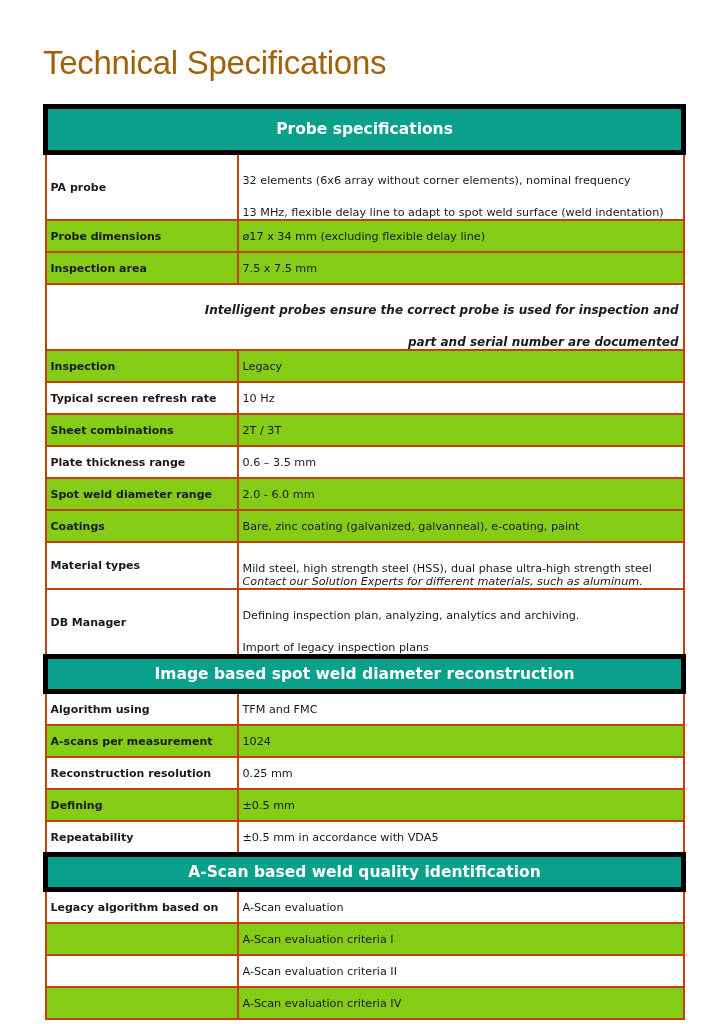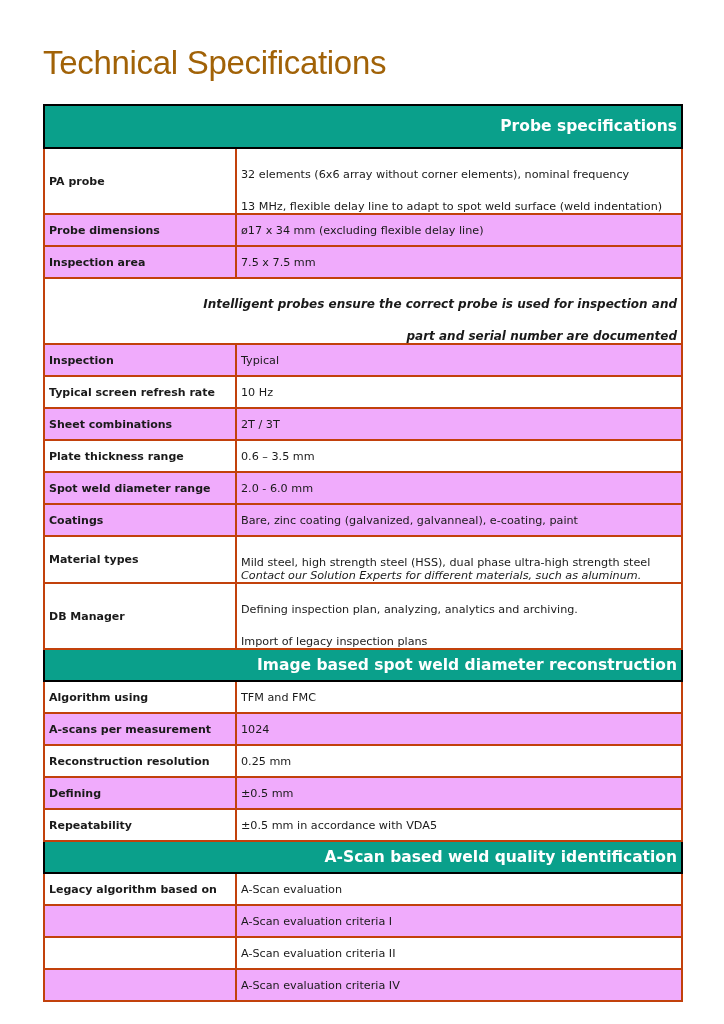--- a/index.html
+++ b/index.html
@@ -2,25 +2,25 @@
 <html><head>
 <meta charset="utf-8">
 <style>
   html, body { margin: 0; padding: 0; background: #ffffff; }
   body { width: 724px; height: 1024px; position: relative; font-family: "DejaVu Sans", sans-serif; color: #1a1a1a; overflow: hidden; }
   .page-title { position: absolute; left: 43px; top: 44px; font-size: 33px; font-weight: normal; color: #a16207; letter-spacing: -0.3px; margin: 0; font-family: "Liberation Sans", sans-serif; }
   table.spec { position: absolute; left: 43px; top: 104px; width: 638px; border-collapse: collapse; table-layout: fixed; font-size: 11.2px; }
   table.spec col.c1 { width: 192px; }
   table.spec col.c2 { width: 446px; }
   table.spec td { border: 2px solid #c2410c; padding: 0 4px; vertical-align: middle; line-height: 13px; }
-  tr.section td { background: #0aa08b; color: #ffffff; text-align: right; font-weight: bold; font-size: 15.5px; border: 2px solid #000000; height: 30px; }
+  tr.section td { background: #0aa08b; color: #ffffff; text-align: center; font-weight: bold; font-size: 15.5px; border: 5px solid #000000; height: 30px; }
   tr.section.first td { height: 41px; }
   tr.row td { height: 30px; }
   tr.row.tall td { height: 40px; }
-  tr.row.alt td { background: #f0abfc; }
+  tr.row.alt td { background: #84cc16; }
   td.label { font-weight: bold; font-size: 11px; }
   td.value { font-weight: normal; }
   td.note { text-align: right; font-weight: bold; height: 40px; font-size: 12px; font-style: italic; }
   .italic { font-style: italic; display: block; }
   .line { display: block; margin-top: 19px; }
 </style>
 </head>
 <body>
 
 <h1 class="page-title">Technical Specifications</h1>
@@ -53,21 +53,21 @@
 
     <tr class="row">
       <td colspan="2" class="note">
         <span class="line">Intelligent probes ensure the correct probe is used for inspection and</span>
         <span class="line">part and serial number are documented</span>
       </td>
     </tr>
 
     <tr class="row alt">
       <td class="label">Inspection</td>
-      <td class="value">Typical</td>
+      <td class="value">Legacy</td>
     </tr>
     <tr class="row">
       <td class="label">Typical screen refresh rate</td>
       <td class="value">10 Hz</td>
     </tr>
     <tr class="row alt">
       <td class="label">Sheet combinations</td>
       <td class="value">2T / 3T</td>
     </tr>
     <tr class="row">

